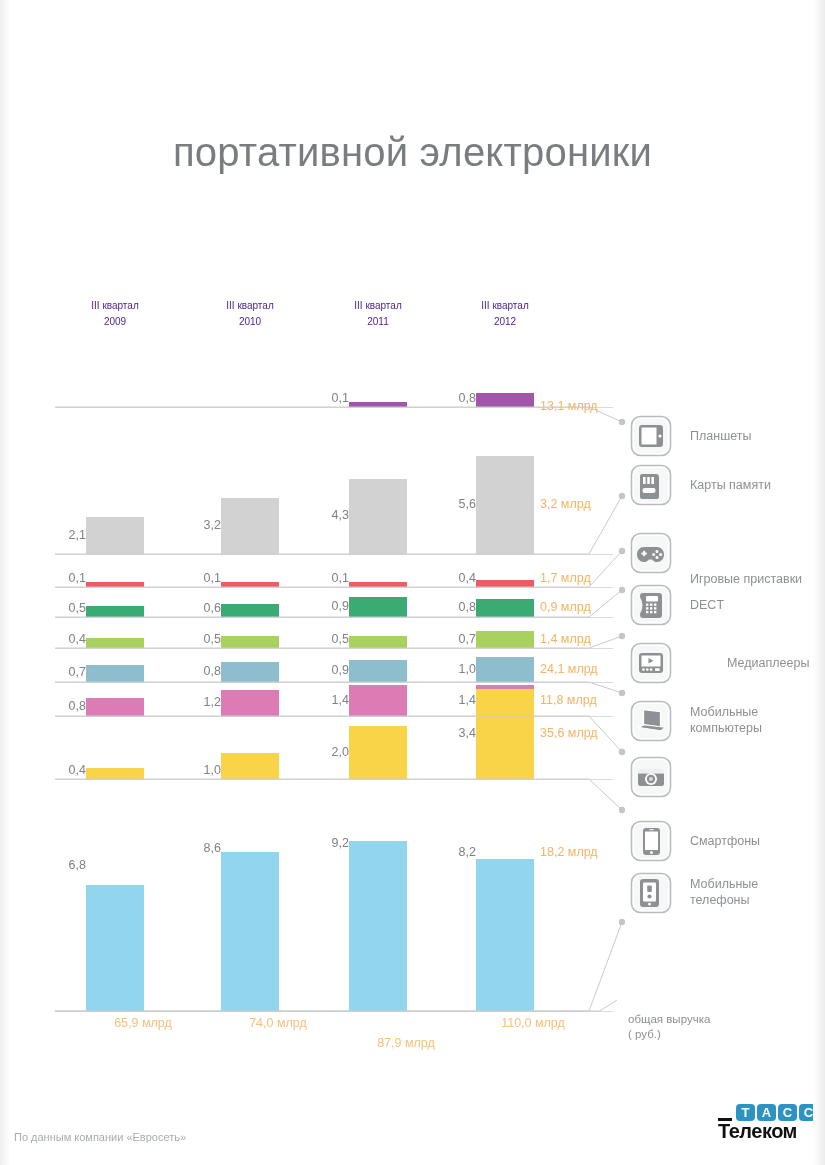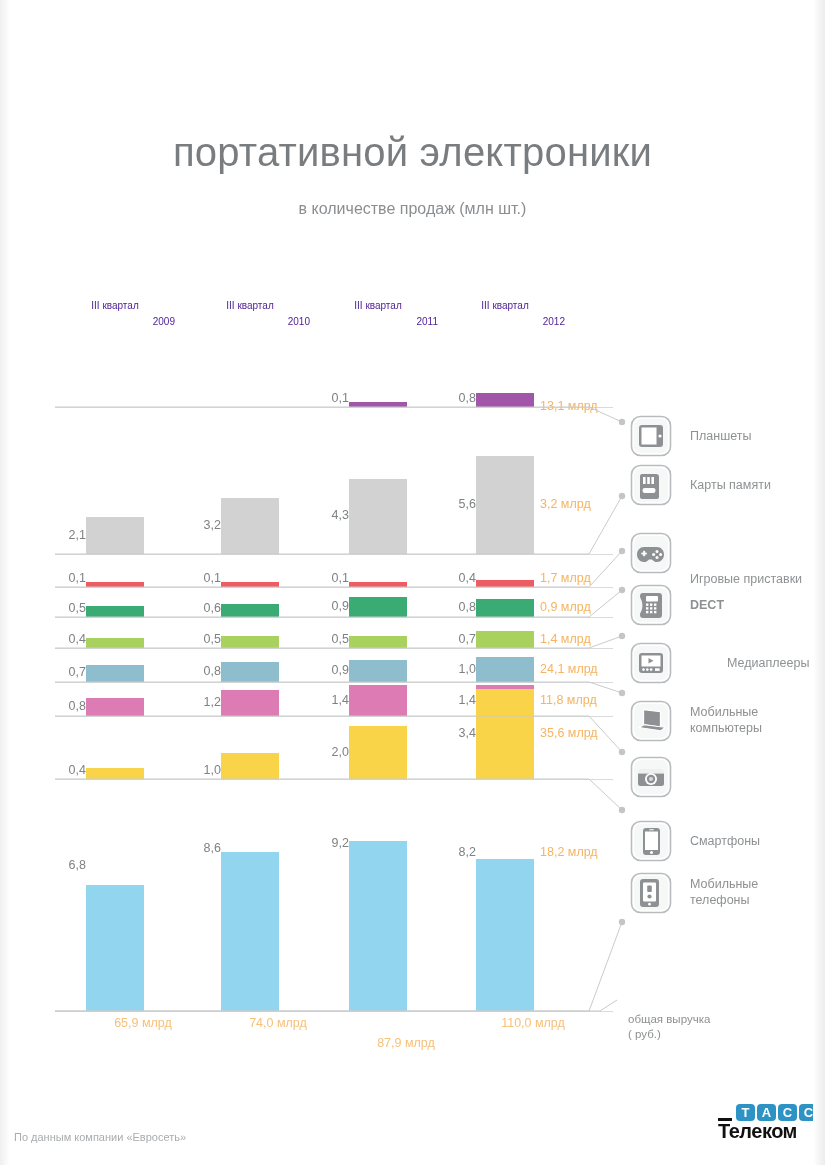--- a/index.html
+++ b/index.html
@@ -24,21 +24,21 @@
     background:linear-gradient(to left,#ececec,#ffffff);pointer-events:none;
   }
   .hdr{position:absolute;left:0;width:825px;text-align:center;color:#7a7d80;}
   #title1{top:62px;font-size:40px;line-height:48px;font-weight:400;letter-spacing:.2px;}
   #title2{top:128px;font-size:40px;line-height:48px;font-weight:400;letter-spacing:.2px;}
   #subtitle{top:200px;font-size:16px;color:#8b8e91;}
 
   
   .colhead{position:absolute;text-align:center;width:120px;color:#4c1d95;font-size:10px;line-height:16px;}
   .colhead .q{display:block;}
-  .colhead .y{display:block;text-align:right;}
+  .colhead .y{display:block;}
 
   
   #chart{position:absolute;left:0;top:0;width:825px;height:1165px;}
   .gridline{position:absolute;height:1px;background:#d9dada;}
   .bar{position:absolute;}
   .vlabel{position:absolute;color:#7e8284;font-size:12.5px;text-align:right;width:40px;}
   .rev{position:absolute;color:#f6b461;font-size:12.5px;white-space:nowrap;}
   .total{position:absolute;color:#f7c07a;font-size:12.5px;white-space:nowrap;text-align:center;width:110px;}
   #totalcap{position:absolute;color:#8d9092;font-size:11.5px;line-height:15px;left:628px;top:1012px;width:110px;}
 
@@ -64,21 +64,20 @@
   }
   #logo .tel{position:absolute;left:0px;top:16px;color:#111111;font-size:20px;font-weight:bold;letter-spacing:-.5px;}
   #logo .dash{position:absolute;left:0px;top:14px;width:14px;height:3px;background:#111;}
 </style>
 </head>
 <body>
 
 <div id="page">
 
   <div class="hdr" id="title2">портативной электроники</div>
-  <div class="hdr" id="subtitle">в количестве продаж (млн шт.)</div>
 
   <div id="colheads">
       <div class="colhead" style="left: 55px; top: 298px;">
         <span class="q">III квартал</span>
         <span class="y">2009</span>
       </div>
       <div class="colhead" style="left: 190px; top: 298px;">
         <span class="q">III квартал</span>
         <span class="y">2010</span>
       </div>
@@ -243,21 +242,21 @@
             <rect x="11.4" y="20.6" width="5.4" height="1.9" fill="#fff"></rect>
             <rect x="13.2" y="18.8" width="1.9" height="5.4" fill="#fff"></rect>
             <circle cx="27" cy="19.6" r="1.5" fill="#fff"></circle>
             <circle cx="30.6" cy="22.6" r="1.5" fill="#fff"></circle>
             <circle cx="27" cy="25.6" r="1.5" fill="#fff"></circle>
             <circle cx="23.6" cy="22.6" r="1.5" fill="#fff"></circle>
           </svg>
         </span>
         <span class="leglabel" style="top: 27px; margin-top: 12px;"><span>Игровые приставки</span></span>
       </div>
-      <div class="legitem" style="top: 584px; font-weight: bold;">
+      <div class="legitem" style="top: 584px;">
         <span class="legicon">
           <svg class="icn" viewBox="0 0 42 42">
             <rect x="1.5" y="1.5" width="39" height="39" rx="9" fill="#ffffff" stroke="#b9bcbe" stroke-width="1.6"></rect>
             <rect x="4" y="4" width="34" height="34" rx="7" fill="#f6f7f7"></rect>
             <path d="M13 9h16a3 3 0 0 1 3 3v19a3 3 0 0 1-3 3H13c-2 0-3-1-3-3 0-3 2.4-4 2.4-9.5S10 15 10 12c0-2 1-3 3-3z" fill="#8d9194"></path>
             <rect x="16" y="12" width="12" height="5.5" rx="1" fill="#fff"></rect>
             <g fill="#fff">
               <rect x="16" y="19.5" width="2.4" height="2.4"></rect>
               <rect x="20" y="19.5" width="2.4" height="2.4"></rect>
               <rect x="24" y="19.5" width="2.4" height="2.4"></rect>

